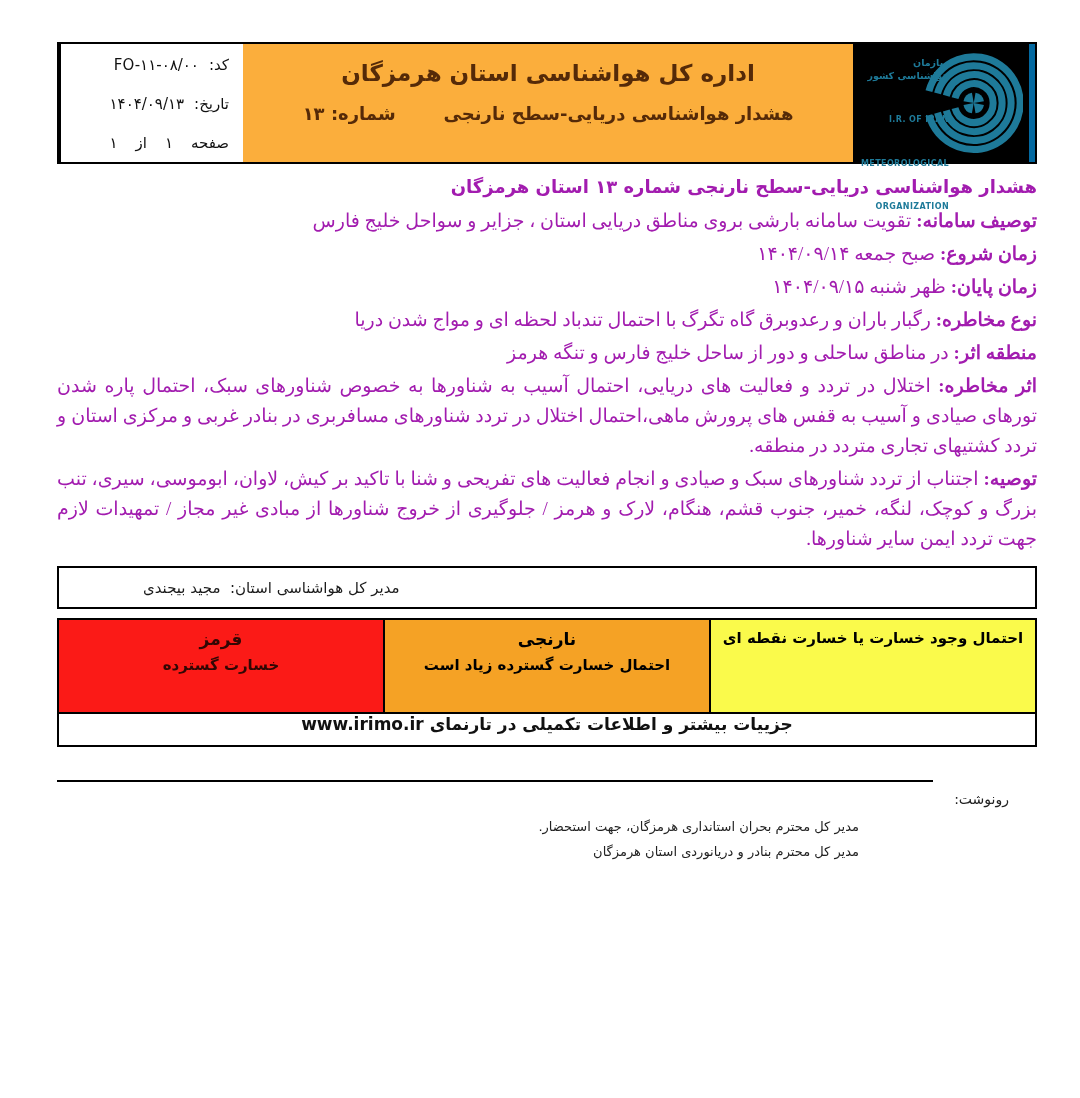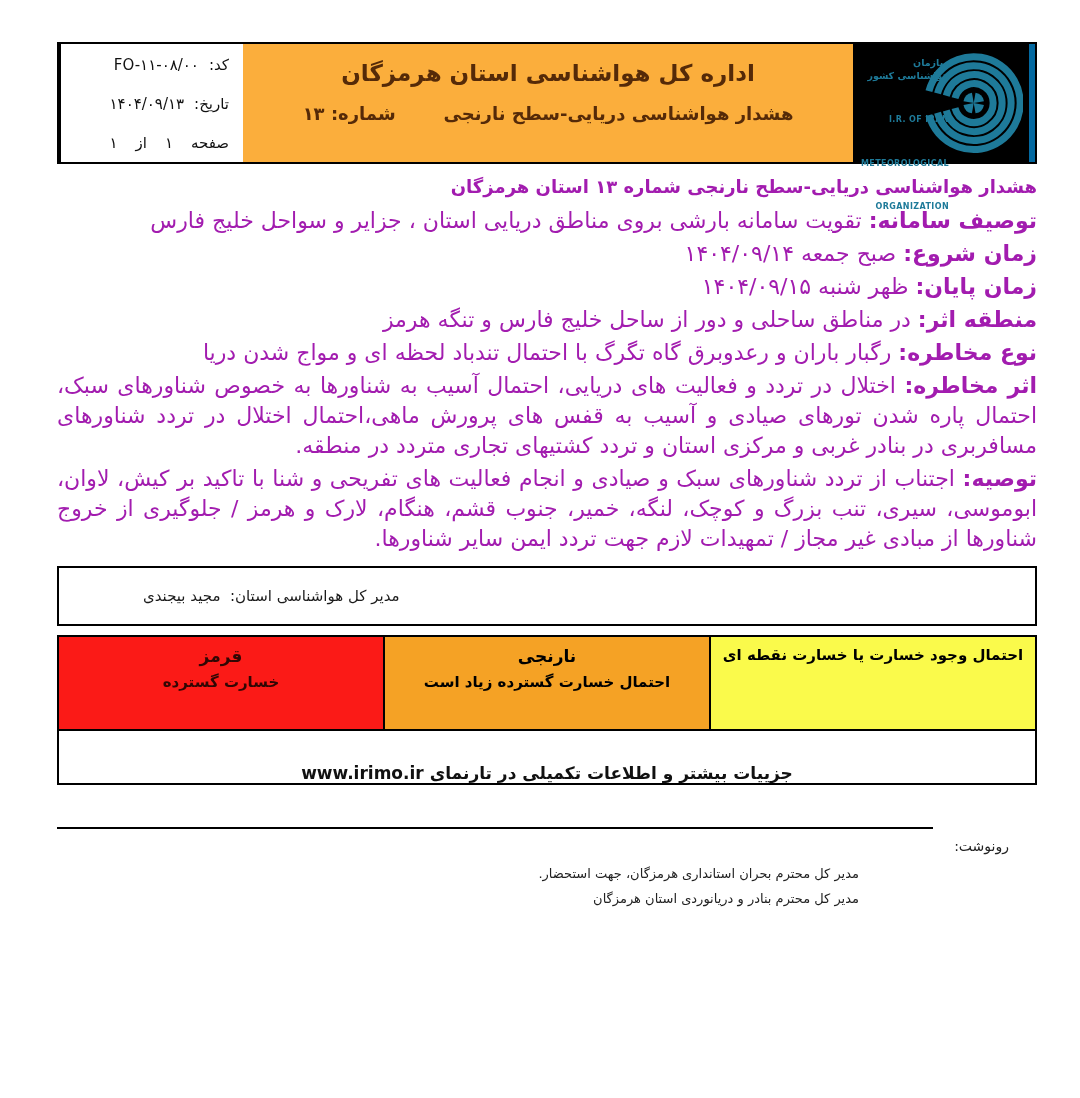--- a/index.html
+++ b/index.html
@@ -23,42 +23,42 @@
   .hdr-logo { width:182px; border-right:6px solid #0369a1; order:3; position:relative; background:#000000; }
   .logo-svg { position:absolute; right:6px; top:5px; }
   .logo-text { position:absolute; left:6px; top:12px; width:90px; text-align:right;
                color:#1e7a99; font-weight:bold; }
   .logo-fa { font-size:9.5px; line-height:13px; direction:rtl; }
   .logo-en { font-size:8px; line-height:11.5px; letter-spacing:0.4px;margin-top:32px; }
 
   
   .docbody { margin-top:12px; direction:rtl; text-align:right; color:#a21caf; }
   .docbody .heading { font-size:18px; font-weight:bold; margin-bottom:9px; }
-  .docbody p.field { font-size:22px; line-height:30px; text-align:justify; margin-bottom:3px; }
+  .docbody p.field { font-size:19px; line-height:30px; text-align:justify; margin-bottom:3px;font-family:Liberation Serif, serif; }
   .docbody p.field b { font-weight:bold; }
 
   
-  .sigbox { margin-top:12px; border:2px solid #000; height:60px; display:flex; align-items:center;
+  .sigbox { margin-top:12px; border:2px solid #000; height:43px; display:flex; align-items:center;
             padding-left:84px; }
   .sigbox .sig { direction:rtl; font-size:15px; color:#1b1b1b; }
 
   
   .scale { margin-top:9px; display:flex; border:2px solid #000; height:96px; }
   .scale-cell { flex:1; direction:rtl; text-align:center; padding-top:9px; }
   .scale-cell + .scale-cell { border-left:2px solid #000; }
   .scale-name { font-size:17px; font-weight:bold; margin-bottom:7px; }
   .scale-desc { font-size:15px; font-weight:bold; }
 
-  .webrow { border:2px solid #000; margin-top:-2px; height:56px; display:flex;
-            align-items:flex-end; justify-content:center; }
+  .webrow { border:2px solid #000; margin-top:-2px; height:35px; display:flex;
+            align-items:flex-start; justify-content:center; }
   .webrow .webtext { direction:rtl; font-size:17px; font-weight:bold; color:#111; }
   .webrow .weburl { unicode-bidi:isolate; direction:ltr; }
 
   
-  .footer { margin-top:42px; }
+  .footer { margin-top:33px; }
   .footer-line { width:876px; border-top:2px solid #000; }
   .copy-label { direction:rtl; text-align:right; padding-left:0; padding-right:28px;
                 font-size:14px; color:#222; margin-top:9px; }
   .copies { direction:rtl; text-align:right; padding-right:178px; font-size:13px;
             line-height:25px; color:#222; margin-top:7px; }
 </style>
 </head>
 <body>
 
 <div class="page">
@@ -114,22 +114,22 @@
         </div>
       </div>
     </div>
 
     <div class="docbody">
       <p class="heading">هشدار هواشناسی دریایی-سطح نارنجی شماره ۱۳ استان هرمزگان</p>
 
       <p class="field"><b>توصیف سامانه:</b> <span>تقویت سامانه بارشی بروی مناطق دریایی استان ، جزایر و سواحل خلیج فارس</span></p>
       <p class="field"><b>زمان شروع:</b> <span>صبح جمعه ۱۴۰۴/۰۹/۱۴</span></p>
       <p class="field"><b>زمان پایان:</b> <span>ظهر شنبه ۱۴۰۴/۰۹/۱۵</span></p>
+      <p class="field"><b>نوع مخاطره:</b> <span>رگبار باران و رعدوبرق گاه تگرگ با احتمال تندباد لحظه ای و مواج شدن دریا</span></p>
       <p class="field"><b>منطقه اثر:</b> <span>در مناطق ساحلی و دور از ساحل خلیج فارس و تنگه هرمز</span></p>
-      <p class="field"><b>نوع مخاطره:</b> <span>رگبار باران و رعدوبرق گاه تگرگ با احتمال تندباد لحظه ای و مواج شدن دریا</span></p>
       <p class="field"><b>اثر مخاطره:</b> <span>اختلال در تردد و فعالیت های دریایی، احتمال آسیب به شناورها به خصوص شناورهای سبک، احتمال پاره شدن تورهای صیادی و آسیب به قفس های پرورش ماهی،احتمال اختلال در تردد شناورهای مسافربری در بنادر غربی و مرکزی استان و تردد کشتیهای تجاری متردد در منطقه.</span></p>
       <p class="field"><b>توصیه:</b> <span>اجتناب از تردد شناورهای سبک و صیادی و انجام فعالیت های تفریحی و شنا با تاکید بر کیش، لاوان، ابوموسی، سیری، تنب بزرگ و کوچک، لنگه، خمیر، جنوب قشم، هنگام، لارک و هرمز / جلوگیری از خروج شناورها از مبادی غیر مجاز / تمهیدات لازم جهت تردد ایمن سایر شناورها.</span></p>
     </div>
 
     <div class="sigbox">
       <div class="sig"><span>مدیر کل هواشناسی استان:</span>&nbsp; <span>مجید بیجندی</span></div>
     </div>
 
     <div class="scale">
       <div class="scale-cell" style="background-color: rgb(251, 26, 23); color: rgb(49, 7, 4);">

